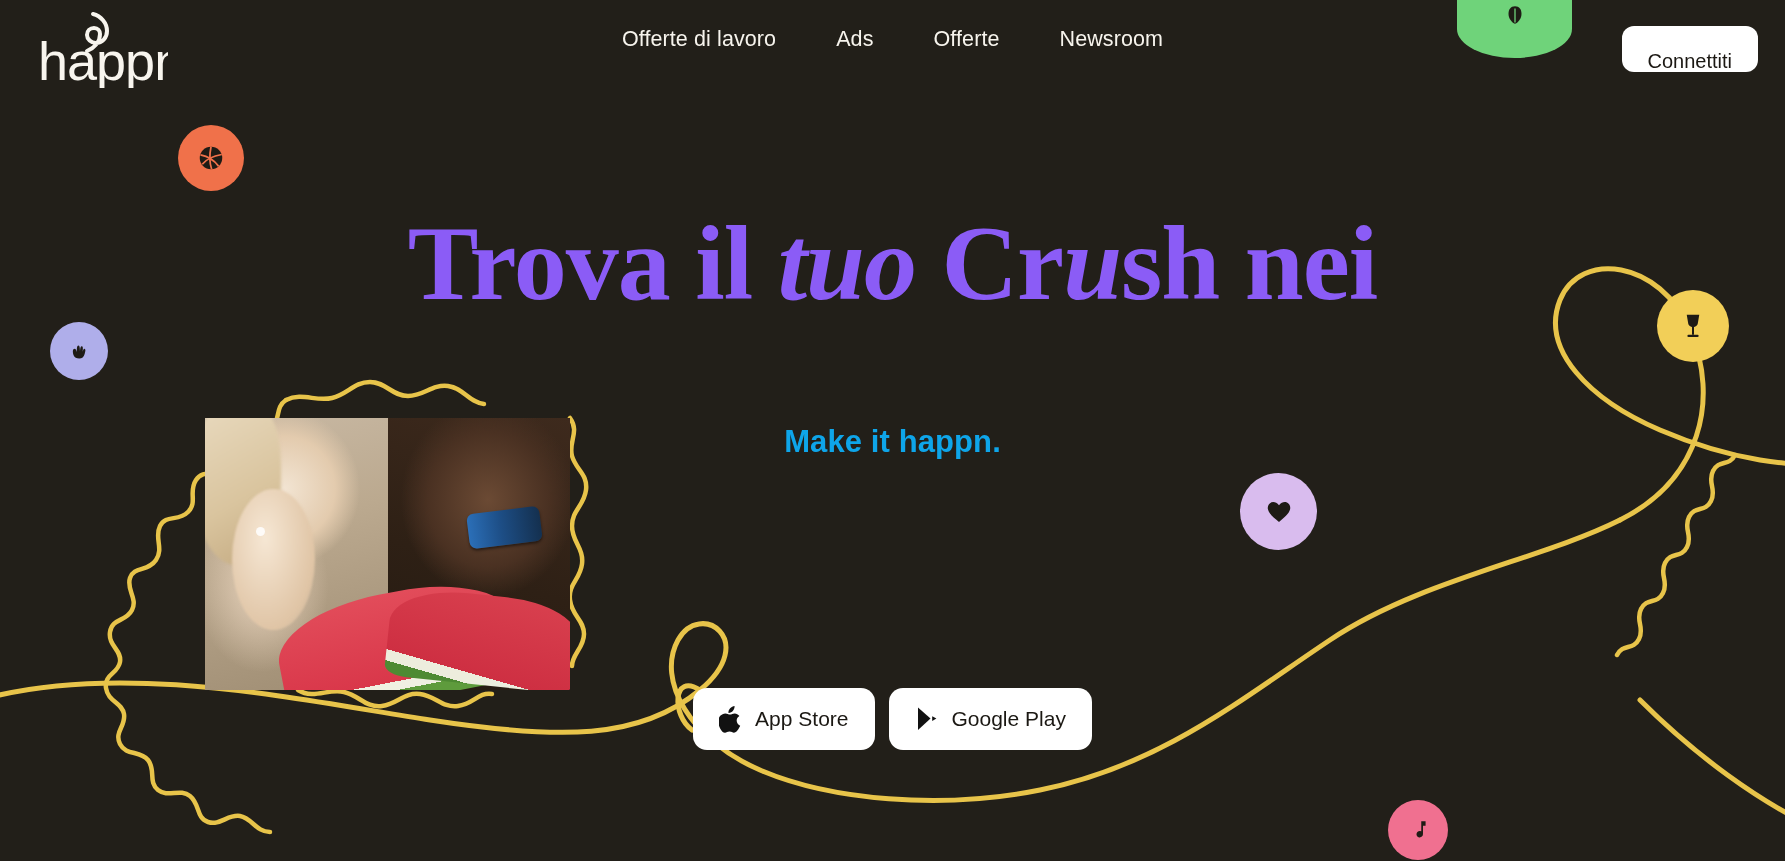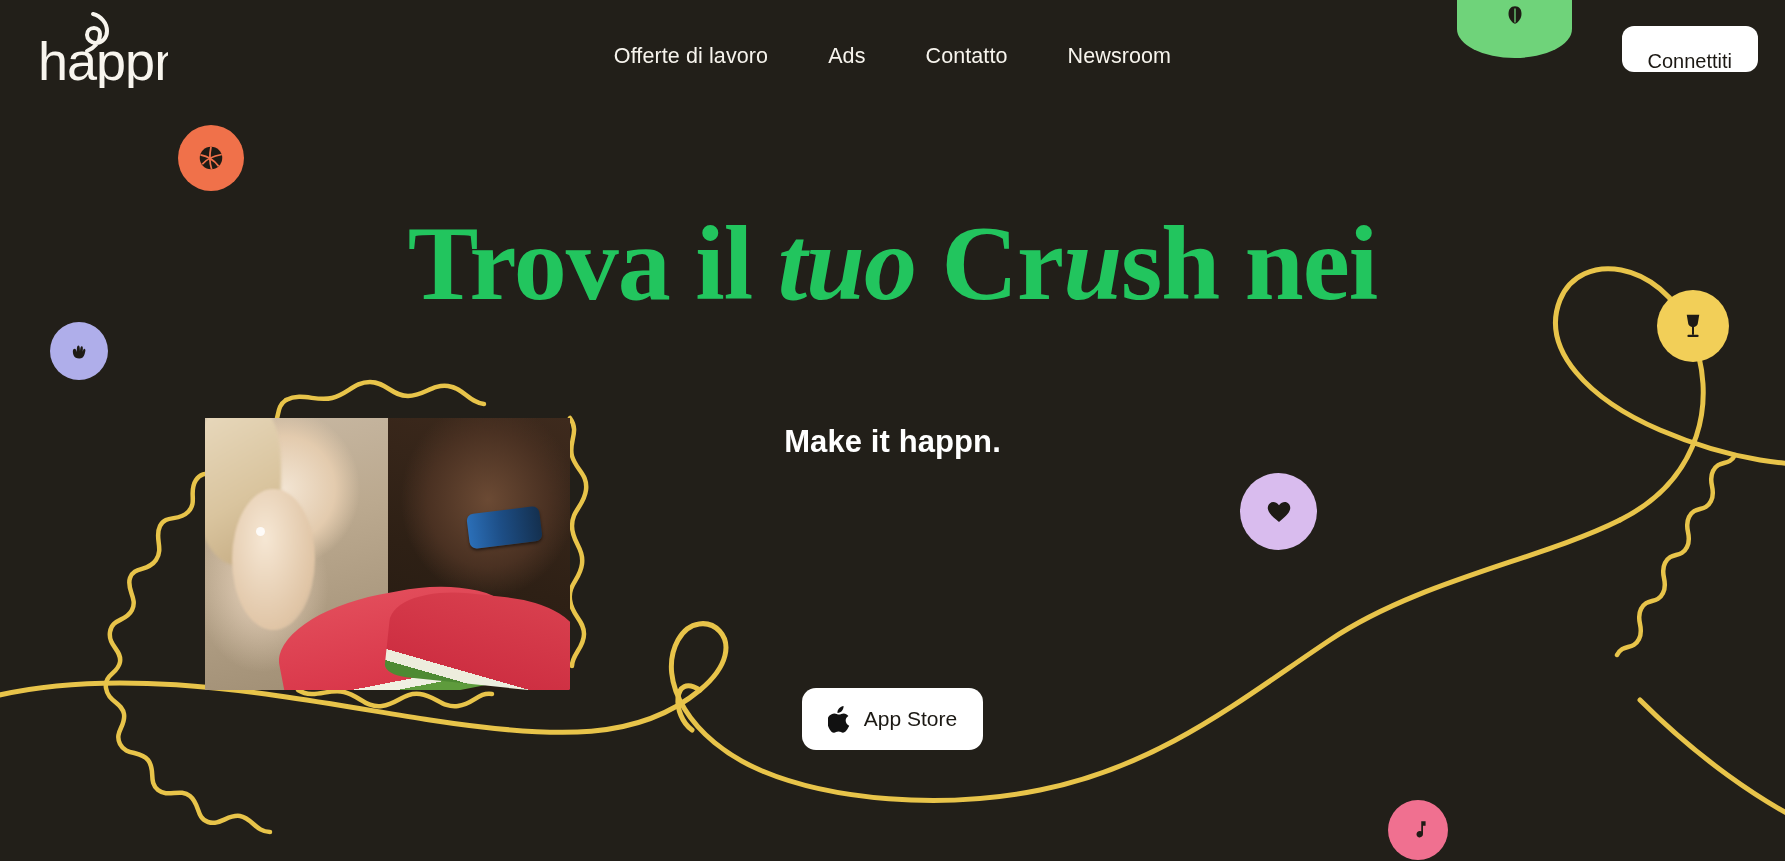--- a/index.html
+++ b/index.html
@@ -17,21 +17,21 @@
   
   .squiggle-layer { position:absolute; inset:0; }
 
   
   .header {
     position:absolute; top:0; left:0; right:0; height:100px;
     display:flex; align-items:center; z-index:40;
   }
   .logo-wrap { position:absolute; left:38px; top:8px; width:130px; height:80px; }
   .nav {
-    position:absolute; left:0; right:0; top:44px;
+    position:absolute; left:0; right:0; top:27px;
     display:flex; justify-content:center; align-items:center; gap:60px;
   }
   .nav a {
     color:#F7F4ED; font-size:21.5px; letter-spacing:.1px;
     text-decoration:none; white-space:nowrap; font-weight:400;
   }
   .connect-btn {
     position:absolute; right:27px; top:26px;
     background:#FFFFFF; color:#1B1813;
     border:none; border-radius:12px;
@@ -39,30 +39,30 @@
     font-size:20px; font-family:"Liberation Sans", sans-serif;
     cursor:pointer; white-space:nowrap;
   }
 
   
   .hero { position:absolute; left:0; right:0; top:0; z-index:30; }
   .headline {
     position:absolute; left:0; right:0; top:215px;
     text-align:center;
     font-family:"Liberation Serif", serif;
-    color:#22c55e;
+    color:#8b5cf6;
     font-size:106px; line-height:.92;
     font-weight:700; letter-spacing:-1px;
   }
   .headline .ital { font-style:italic; }
   .hl-line { display:block; }
 
   .subtitle {
     position:absolute; left:0; right:0; top:424px;
-    text-align:center; color:#ffffff;
+    text-align:center; color:#0ea5e9;
     font-size:31px; font-weight:700; letter-spacing:.1px;
   }
 
   .store-row {
     position:absolute; left:0; right:0; top:688px;
     display:flex; justify-content:center; align-items:center; gap:14px;
   }
   .store-btn {
     background:#FFFFFF; color:#1B1813;
     border:none; border-radius:14px;
@@ -235,21 +235,21 @@
       <svg width="130" height="80" viewBox="0 0 130 80">
         <path d="M55 6 c 8 2 14 9 14 17 c 0 7 -5 12 -11 12 c -5 0 -9 -4 -9 -8
                  c 0 -4 3 -7 7 -7 c 4 0 6 3 6 6 c 0 8 -6 14 -13 17" stroke="#F8F5EE" stroke-width="4" fill="none" stroke-linecap="round" stroke-linejoin="round"></path>
         <text x="0" y="72" font-family="Liberation Sans, sans-serif" font-size="54" fill="#F8F5EE" letter-spacing="-1">happn</text>
       </svg>
     </div>
 
     <nav class="nav">
       <a href="#">Offerte di lavoro</a>
       <a href="#">Ads</a>
-      <a href="#">Contatto</a>
+      <a href="#">Offerte</a>
       <a href="#">Newsroom</a>
     </nav>
 
     <button class="connect-btn">Connettiti</button>
   </div>
 
   <div class="hero">
 
     <h1 class="headline">
       <span class="hl-line"><span>Trova il </span><span class="ital">tu</span><span class="ital">o</span><span> Cr</span><span class="ital">u</span><span>sh nei</span></span>
@@ -263,16 +263,23 @@
           <path d="M13.6 0 c .2 1.6 -.5 3.1 -1.4 4.2 c -1 1.2 -2.5 2.1 -4 2
                    c -.2 -1.5 .6 -3.1 1.5 -4.1 C 10.7 .9 12.3 .1 13.6 0z" fill="#111"></path>
           <path d="M18.6 17.6 c -.5 1.2 -.8 1.7 -1.5 2.8 c -1 1.5 -2.3 3.3 -4 3.3
                    c -1.5 0 -1.9 -1 -4 -1 c -2 0 -2.5 1 -4 1 c -1.7 0 -3 -1.6 -3.9 -3.1
                    C -1.4 16.5 -1.7 11.4 .9 8.7 c 1.2 -1.3 2.9 -2.1 4.5 -2.1 c 1.7 0 2.8 1 4.2 1
                    c 1.4 0 2.2 -1 4.2 -1 c 1.5 0 3 .8 4.1 2.2 c -3.6 2 -3 7.1 .7 8.8z" fill="#111"></path>
         </svg>
         <span>App Store</span>
       </button>
 
+      <button class="store-btn">
+        <svg width="24" height="26" viewBox="0 0 24 26">
+          <path d="M3 1.4 L15.5 12.6 L3 24 z" fill="#111"></path>
+          <path d="M17.2 10.2 L21.4 12.6 L17.2 15.1 z" fill="#111"></path>
+        </svg>
+        <span>Google Play</span>
+      </button>
     </div>
 
   </div>
 </div>
 
 </body></html>

